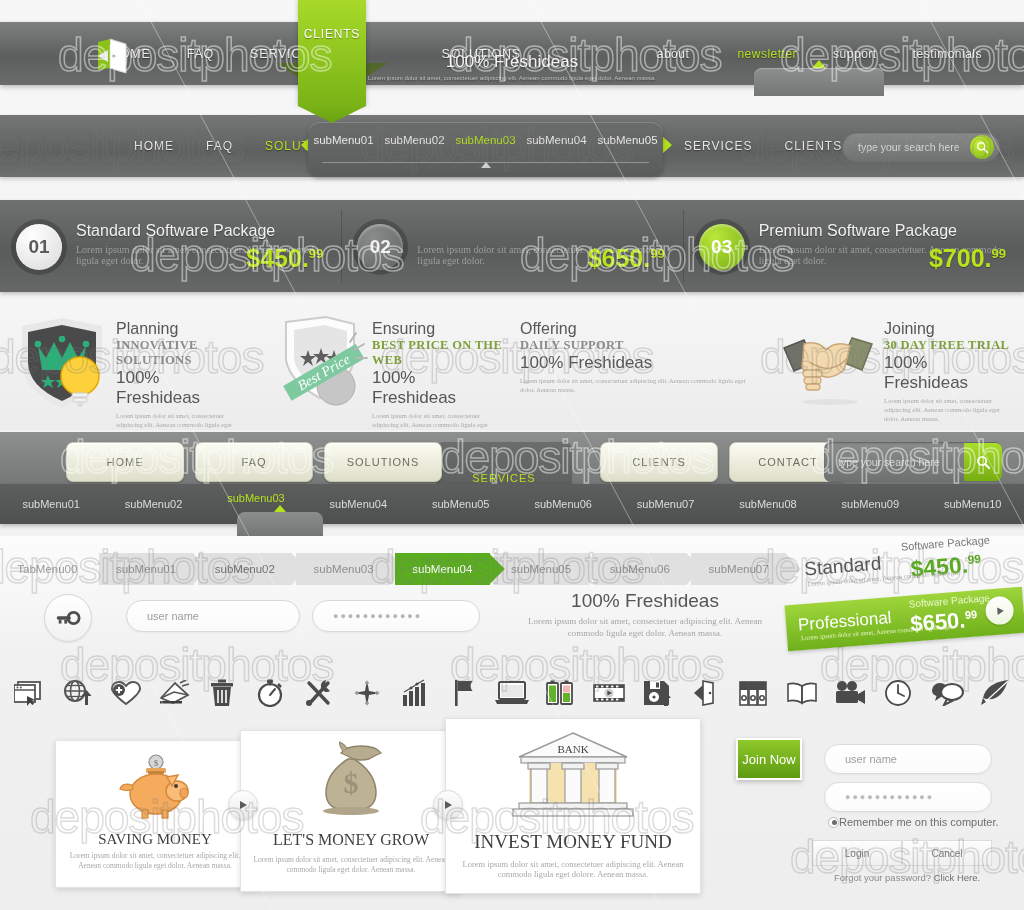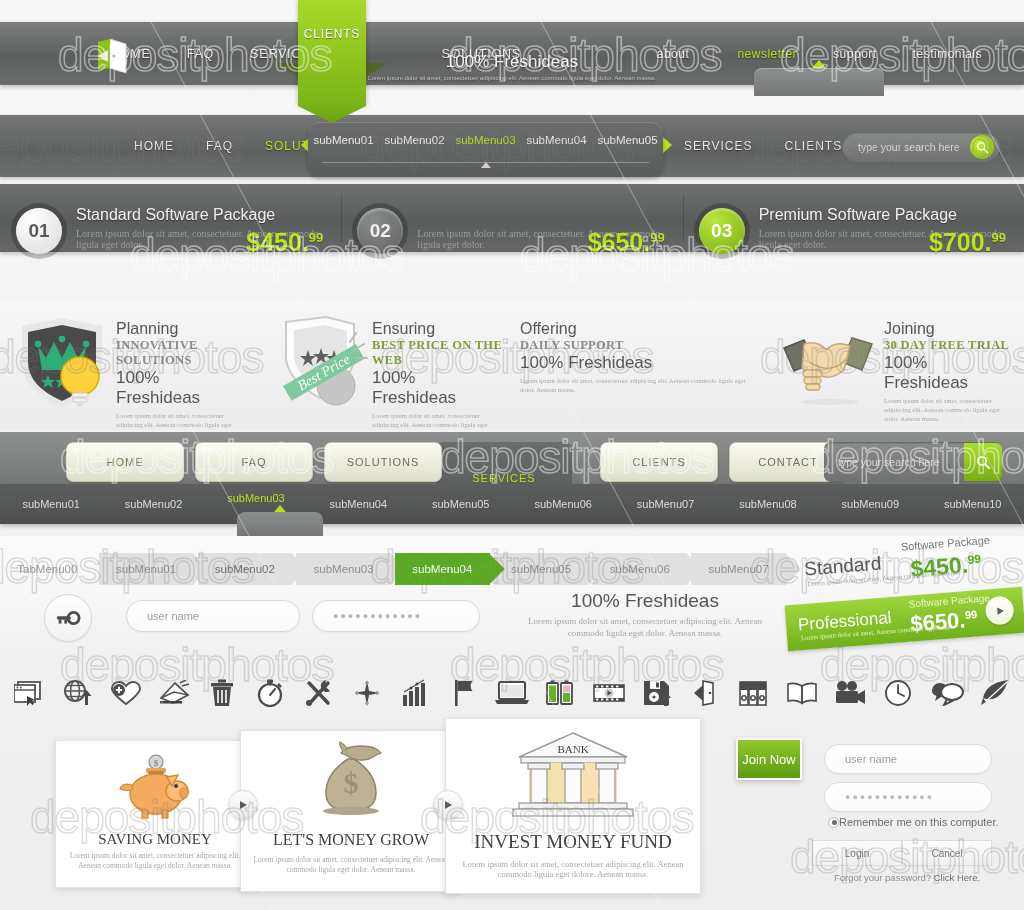--- a/index.html
+++ b/index.html
@@ -122,21 +122,21 @@
   }
   .searchbox .ph { color:#d8d8d8; font-size:10.5px; flex:1; }
   .circle-search {
     width:24px;height:24px;border-radius:50%;
     background:radial-gradient(circle at 35% 30%,#c5ef32,#7fb515);
     display:flex;align-items:center;justify-content:center;
   }
 
   
   .priceband {
-    position:absolute; left:0; top:184px; width:1024px; height:68px;
+    position:absolute; left:0; top:200px; width:1024px; height:92px;
     background:linear-gradient(#6f7171,#5a5c5c 55%,#666868);
     box-shadow:0 2px 4px rgba(0,0,0,.22);
     display:flex;
   }
   .pkg { position:relative; flex:1; height:100%; }
   .pkg + .pkg:before { content:""; position:absolute; left:0; top:10px; bottom:10px; width:1px; background:rgba(0,0,0,.18);}
   .pkg .badge {
     position:absolute; left:16px; top:24px; width:46px; height:46px; border-radius:50%;
     display:flex;align-items:center;justify-content:center;
     font-size:19px; font-weight:bold;

